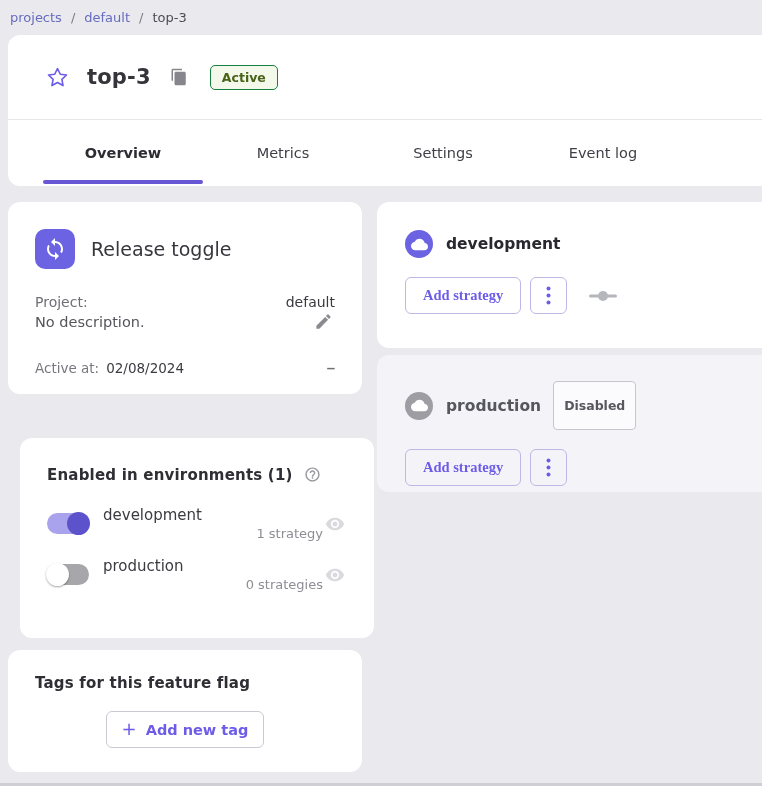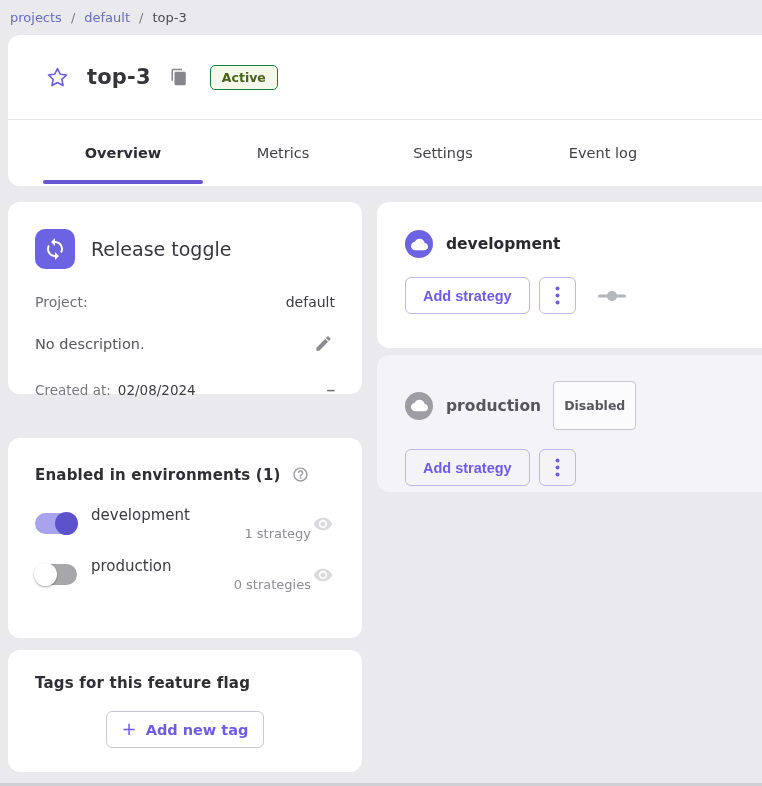--- a/index.html
+++ b/index.html
@@ -35,30 +35,30 @@
   .card { position:absolute; background:#fff; border-radius:12px; }
 
   
   .type-card { left:8px; top:202px; width:354px; height:192px; padding:27px 27px 0 27px; }
   .type-head { display:flex; align-items:center; }
   .type-icon { width:40px; height:40px; border-radius:10px; background:#6b63e1; display:flex; align-items:center; justify-content:center; flex:0 0 auto; }
   .type-label { font-size:19px; color:#36363c; margin-left:16px; }
   .kv-row { display:flex; justify-content:space-between; align-items:center; margin-top:25px; font-size:14px; }
   .kv-label { color:#6e6e76; }
   .kv-value { color:#3a3a40; }
-  .desc-row { display:flex; justify-content:space-between; align-items:center; margin-top:22px; }
+  .desc-row { display:flex; justify-content:space-between; align-items:center; }
   .desc-text { font-size:14.5px; color:#55555c; }
   .icon-btn { border:none; background:none; cursor:pointer; display:flex; align-items:center; padding:2px; }
   .created-row { display:flex; justify-content:space-between; align-items:center; margin-top:26px; font-size:13.5px; }
   .created-label { color:#77777e; }
   .created-value { color:#3a3a40; margin-left:7px; }
   .dash-btn { border:none; background:none; color:#6f6f76; font-weight:bold; font-size:15px; cursor:pointer; }
 
   
-  .env-card { left:8px; top:438px; width:354px; height:200px; padding:26px 27px 0 27px; }
+  .env-card { left:20px; top:438px; width:354px; height:200px; padding:26px 27px 0 27px; }
   .env-heading-row { display:flex; align-items:center; gap:9px; }
   .card-heading { font-size:15px; font-weight:bold; color:#2e2e34; letter-spacing:.2px; }
   .env-row { display:flex; align-items:center; margin-top:21px; }
   .env-names { margin-left:14px; flex:1; }
   .env-name { font-size:15px; color:#3a3a40; }
   .env-sub { font-size:13px; color:#8d8d94; margin-top:2px;text-align:right; }
   .switch { position:relative; width:42px; height:21px; cursor:pointer; flex:0 0 auto; }
   .switch .track { position:absolute; inset:0; border-radius:11px; }
   .switch.on .track { background:#a9a2ec; }
   .switch.off .track { background:#a6a6ab; }
@@ -77,21 +77,21 @@
   .panel-prod { top:355px; height:137px; background:#f4f4f8; padding-top:26px; }
   .panel-head { display:flex; align-items:center; }
   .cloud-circle { width:28px; height:28px; border-radius:50%; display:flex; align-items:center; justify-content:center; flex:0 0 auto; }
   .cloud-dev { background:#6b63e1; }
   .cloud-prod { background:#9d9da3; }
   .panel-name { font-size:15.5px; font-weight:bold; margin-left:13px; }
   .name-dev { color:#28282e; }
   .name-prod { color:#56565d; }
   .badge-disabled { margin-left:12px; font-size:12.5px; font-weight:bold; color:#57575e; background:#fbfbfd; border:1px solid #c6c6cc; border-radius:4px; padding:16px 10px; }
   .panel-buttons { display:flex; align-items:center; gap:9px; margin-top:19px; }
-  .add-strategy-btn { height:37px; padding:0 17px; background:transparent; border:1px solid #bdb8e6; border-radius:6px; color:#6c5ce7; font-size:14.5px; font-weight:bold; cursor:pointer; font-family:Liberation Sans, sans-serif; }
+  .add-strategy-btn { height:37px; padding:0 17px; background:transparent; border:1px solid #bdb8e6; border-radius:6px; color:#6c5ce7; font-size:14.5px; font-weight:bold; cursor:pointer; font-family:Liberation Serif, serif; }
   .dots-btn { width:37px; height:37px; background:transparent; border:1px solid #bdb8e6; border-radius:6px; cursor:pointer; display:flex; align-items:center; justify-content:center; }
   .blob { margin-left:12px; display:flex; align-items:center; }
 
   .bottom-strip { position:absolute; left:0; bottom:0; width:100%; height:3px; background:#cfcfd6; }
 </style>
 </head>
 <body>
 
 <div class="root">
 
@@ -152,21 +152,21 @@
     <div class="desc-row">
       <span class="desc-text">No description.</span>
       <button class="icon-btn">
         <svg width="19" height="19" viewBox="0 0 24 24" fill="#8a8a90">
             <path d="M3 17.25V21h3.75L17.81 9.94l-3.75-3.75L3 17.25zM20.71 7.04c.39-.39.39-1.02 0-1.41l-2.34-2.34a1 1 0 0 0-1.41 0l-1.83 1.83 3.75 3.75 1.83-1.83z"></path>
           </svg>
       </button>
     </div>
     <div class="created-row">
       <span>
-        <span class="created-label">Created at:</span><span class="created-value">02/08/2024</span>
+        <span class="created-label">Active at:</span><span class="created-value">02/08/2024</span>
       </span>
       <button class="dash-btn">–</button>
     </div>
   </section>
 
   <section class="card env-card">
     <div class="env-heading-row">
       <span class="card-heading">Enabled in environments (1)</span>
       <span class="icon-btn" style="cursor:pointer;">
         <svg width="17" height="17" viewBox="0 0 24 24" fill="#97979d">

